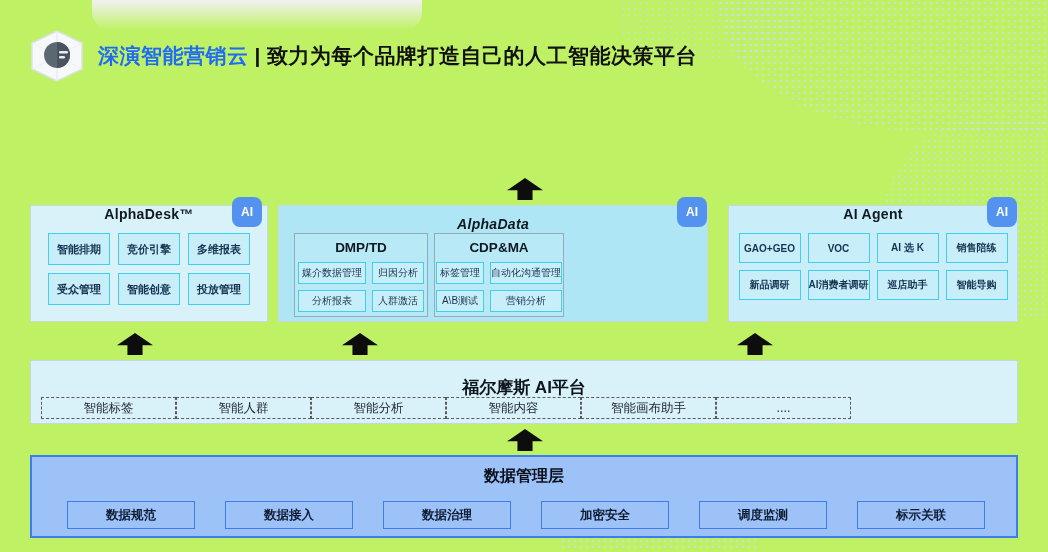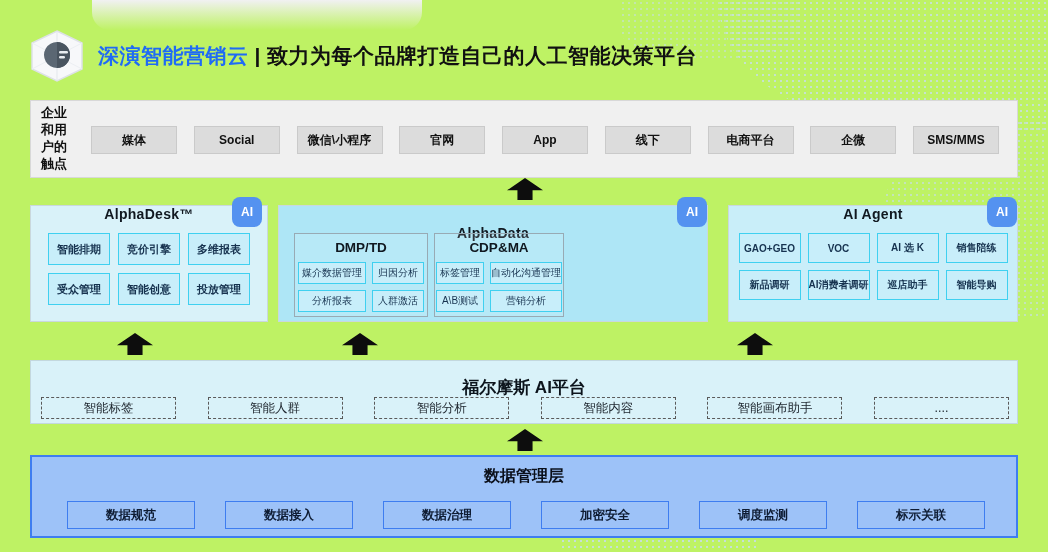--- a/index.html
+++ b/index.html
@@ -55,21 +55,21 @@
   .g3-items .chip-cyan { height:38px; line-height:1.25; }
   .g3a { width:58px; } .g3b { width:52px; }
 
   .aiagent { left:728px; width:290px; background:#c9eef9; }
   .agent-grid { display:grid; grid-template-columns:repeat(4,62px); grid-auto-rows:30px; gap:7px; justify-content:center; margin-top:11px; }
   .agent-grid .chip-cyan { font-size:10px; font-weight:bold; }
 
   
   .holmes { position:absolute; left:30px; top:360px; width:988px; height:64px; background:#d9f2f9; border:1px solid #c3d8de; }
   .holmes-title { text-align:center; font-size:17px; font-weight:bold; color:#0c141c; padding-top:15px; }
-  .holmes-row { position:absolute; left:10px; top:36px; width:968px; display:flex; justify-content:space-between; }
+  .holmes-row { position:absolute; left:10px; top:36px; width:968px; display:flex; }
   .dash-box { width:135px; height:22px; border:1px dashed #5a5a5a; display:flex; align-items:center; justify-content:center; font-size:12.5px; color:#1c242c; background:transparent; }
 
   
   .databand { position:absolute; left:30px; top:455px; width:988px; height:83px; background:#9dc2f8; border:2px solid #3e7df0; }
   .data-title { text-align:center; font-size:16px; font-weight:bold; color:#0a0f1a; padding-top:9px; }
   .data-row { position:absolute; left:35px; top:44px; width:918px; display:flex; justify-content:space-between; }
   .chip-blue { width:128px; height:28px; background:#9dc2f8; border:1px solid #3e7df0; display:flex; align-items:center; justify-content:center; font-size:12.5px; font-weight:600; color:#0e1c33; }
 </style>
 </head>
 <body>
@@ -91,53 +91,39 @@
       <path d="M29 13 a13 13 0 1 0 0.01 0 Z" fill="#5b6773"></path>
       <path d="M29 13 a13 13 0 0 1 0 26 Z" fill="#49545f"></path>
       <rect x="31" y="22" width="9" height="2.4" rx="1.2" fill="#e9edf1"></rect>
       <rect x="31" y="27" width="6" height="2.4" rx="1.2" fill="#e9edf1"></rect>
     </svg>
     <div class="header-title">
       <span class="brand">深演智能营销云</span><span class="sep">|</span><span>致力为每个品牌打造自己的人工智能决策平台</span>
     </div>
   </div>
 
-  <div class="touchrow layer">
-    <div class="touch-label">企业和用户的触点</div>
-    <div class="touch-chips">
-      <div class="chip-gray">媒体</div>
-      <div class="chip-gray">Social</div>
-      <div class="chip-gray">微信\小程序</div>
-      <div class="chip-gray">官网</div>
-      <div class="chip-gray">App</div>
-      <div class="chip-gray">线下</div>
-      <div class="chip-gray">电商平台</div>
-      <div class="chip-gray">企微</div>
-      <div class="chip-gray">SMS/MMS</div>
-    </div>
-  </div>
 
   <div class="arrow-up layer" style="left:507px; top:178px;"></div>
 
   <div class="panel alphadesk layer">
     <div class="ai-badge" style="right:5px;">AI</div>
     <div class="panel-title">AlphaDesk™</div>
     <div class="desk-grid">
       <div class="chip-cyan">智能排期</div>
       <div class="chip-cyan">竞价引擎</div>
       <div class="chip-cyan">多维报表</div>
       <div class="chip-cyan">受众管理</div>
       <div class="chip-cyan">智能创意</div>
       <div class="chip-cyan">投放管理</div>
     </div>
   </div>
 
   <div class="panel alphadata layer">
     <div class="ai-badge" style="right:0px;">AI</div>
-    <div class="panel-title" style="padding-top:19px;">AlphaData</div>
+    <div class="panel-title" style="padding-top:10px;font-style:italic;">AlphaData</div>
 
     <div class="group g1">
       <div class="group-title">DMP/TD</div>
       <div class="group-grid">
         <div class="chip-cyan">媒介数据管理</div>
         <div class="chip-cyan">归因分析</div>
         <div class="chip-cyan">分析报表</div>
         <div class="chip-cyan">人群激活</div>
       </div>
     </div>

